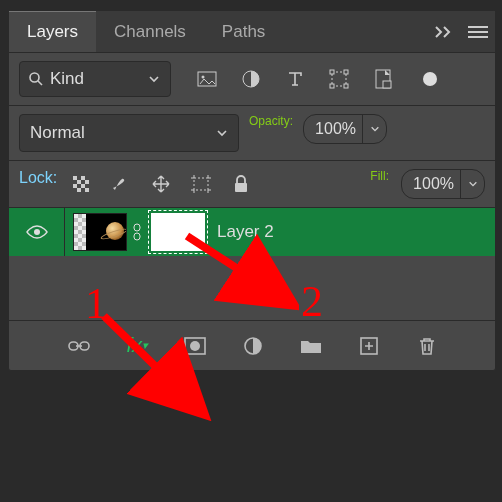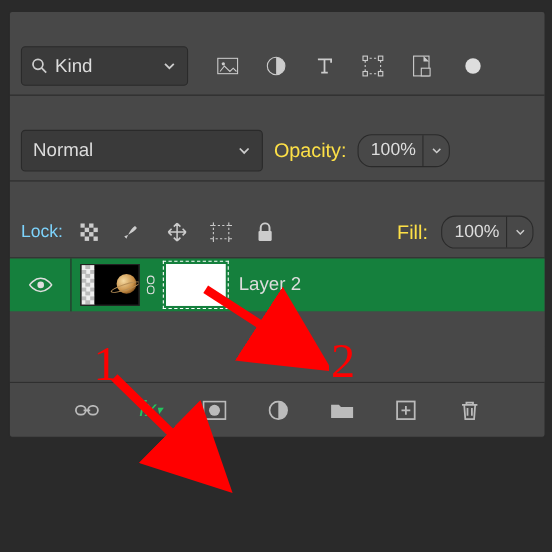--- a/index.html
+++ b/index.html
@@ -6,32 +6,32 @@
   body { width: 502px; height: 502px; background: #2a2a2a; font-family: Arial, sans-serif; color: #ddd; overflow: hidden; }
   .app { padding: 10px 6px 0 8px; }
   .panel { background: #484848; border: 1px solid #2a2a2a; border-radius: 3px; }
   .tabs { display: flex; align-items: center; height: 42px; border-bottom: 1px solid #2a2a2a; }
   .tab { padding: 0 18px; height: 100%; display: flex; align-items: center; font-size: 17px; color: #aaa; cursor: pointer; }
   .tab.active { background: #484848; color: #f0f0f0; border-top: 1px solid #777; }
   .tabs { background: #3a3a3a; }
   .tab.active { background: #484848; }
   .spacer { flex: 1; }
   .tab-btn { width: 34px; height: 100%; display: flex; align-items: center; justify-content: center; color: #ccc; font-size: 18px; }
-  .row { display: flex; align-items: center; padding: 8px 10px; gap: 10px; margin-top: 23px; }
+  .row { display: flex; padding: 8px 10px; gap: 10px; }
   .divider { height: 1px; background: #2a2a2a; }
   .kind { display: flex; align-items: center; background: #3a3a3a; border: 1px solid #2a2a2a; border-radius: 4px; padding: 4px 10px 4px 8px; width: 152px; height: 36px; gap: 6px; }
   .kind svg, .filter-icons svg { fill: #ccc; }
   .kind-txt { font-size: 17px; color: #ddd; }
   .chev { margin-left: auto; display:flex; }
   .filter-icons { display: flex; gap: 20px; margin-left: 14px; align-items: center; }
   .fi { display:flex; align-items:center; justify-content:center; width:24px; height:24px; }
   .lockdot { width:14px; height:14px; border-radius:50%; background:#ddd; margin-left:8px; }
   .blend { display:flex; align-items:center; background:#3a3a3a; border:1px solid #2a2a2a; border-radius:4px; height:38px; width:220px; padding:0 10px; }
   .blend-txt { font-size:17px; }
-  .op-label { font-size:18px; color:#fde047; }
+  .op-label { font-size:12px; color:#84cc16; }
   .op-input { display:flex; align-items:center; border:1px solid #2a2a2a; border-radius:13px; height:30px; }
   .op-val { width:58px; text-align:right; padding:0 6px; font-size:16px; }
   .op-chev { width:24px; height:100%; display:flex; align-items:center; justify-content:center; border-left:1px solid #2a2a2a;}
   .row.lockrow { gap:12px; }
   .lk-label { font-size:16px; color:#7dd3fc; }
   .lk-icons { display:flex; gap:16px; align-items:center; }
   .layers { }
   .layer { display:flex; align-items:center; height:48px; position:relative; }
   .layer.sel { background:#15803d; }
   .layer:not(.sel) { background:#484848; }
@@ -57,20 +57,36 @@
   .bottombar .bi { display:flex; align-items:center; justify-content:center; width:28px; height:28px; color:#bbb;}
   
   .arrow { position:absolute; pointer-events:none; }
   .num { position:absolute; font-family: Georgia, 'Times New Roman', serif; font-size:44px; color:#ff0000; font-weight:500; pointer-events:none;}
 </style>
 </head>
 <body>
 
 <div class="app">
   <div class="panel">
+    <div class="tabs">
+      <div class="tab active">Layers</div>
+      <div class="tab">Channels</div>
+      <div class="tab">Paths</div>
+      <div class="spacer"></div>
+      <div class="tab-btn">
+        <svg width="20" height="14" viewBox="0 0 20 14">
+            <path d="M2 2l5 5-5 5M10 2l5 5-5 5" stroke="#ccc" stroke-width="2" fill="none"></path>
+          </svg>
+      </div>
+      <div class="tab-btn">
+        <svg width="20" height="14" viewBox="0 0 20 14">
+            <path d="M0 2h20M0 7h20M0 12h20" stroke="#ccc" stroke-width="2"></path>
+          </svg>
+      </div>
+    </div>
 
     <div class="row">
       <div class="kind">
         <svg width="16" height="16" viewBox="0 0 16 16">
             <circle cx="6.5" cy="6.5" r="4.5" stroke="#ccc" stroke-width="1.6" fill="none"></circle>
             <line x1="10" y1="10" x2="14" y2="14" stroke="#ccc" stroke-width="1.6"></line>
           </svg>
         <span class="kind-txt">Kind</span>
         <span class="chev">
             <svg width="12" height="12" viewBox="0 0 12 12">

